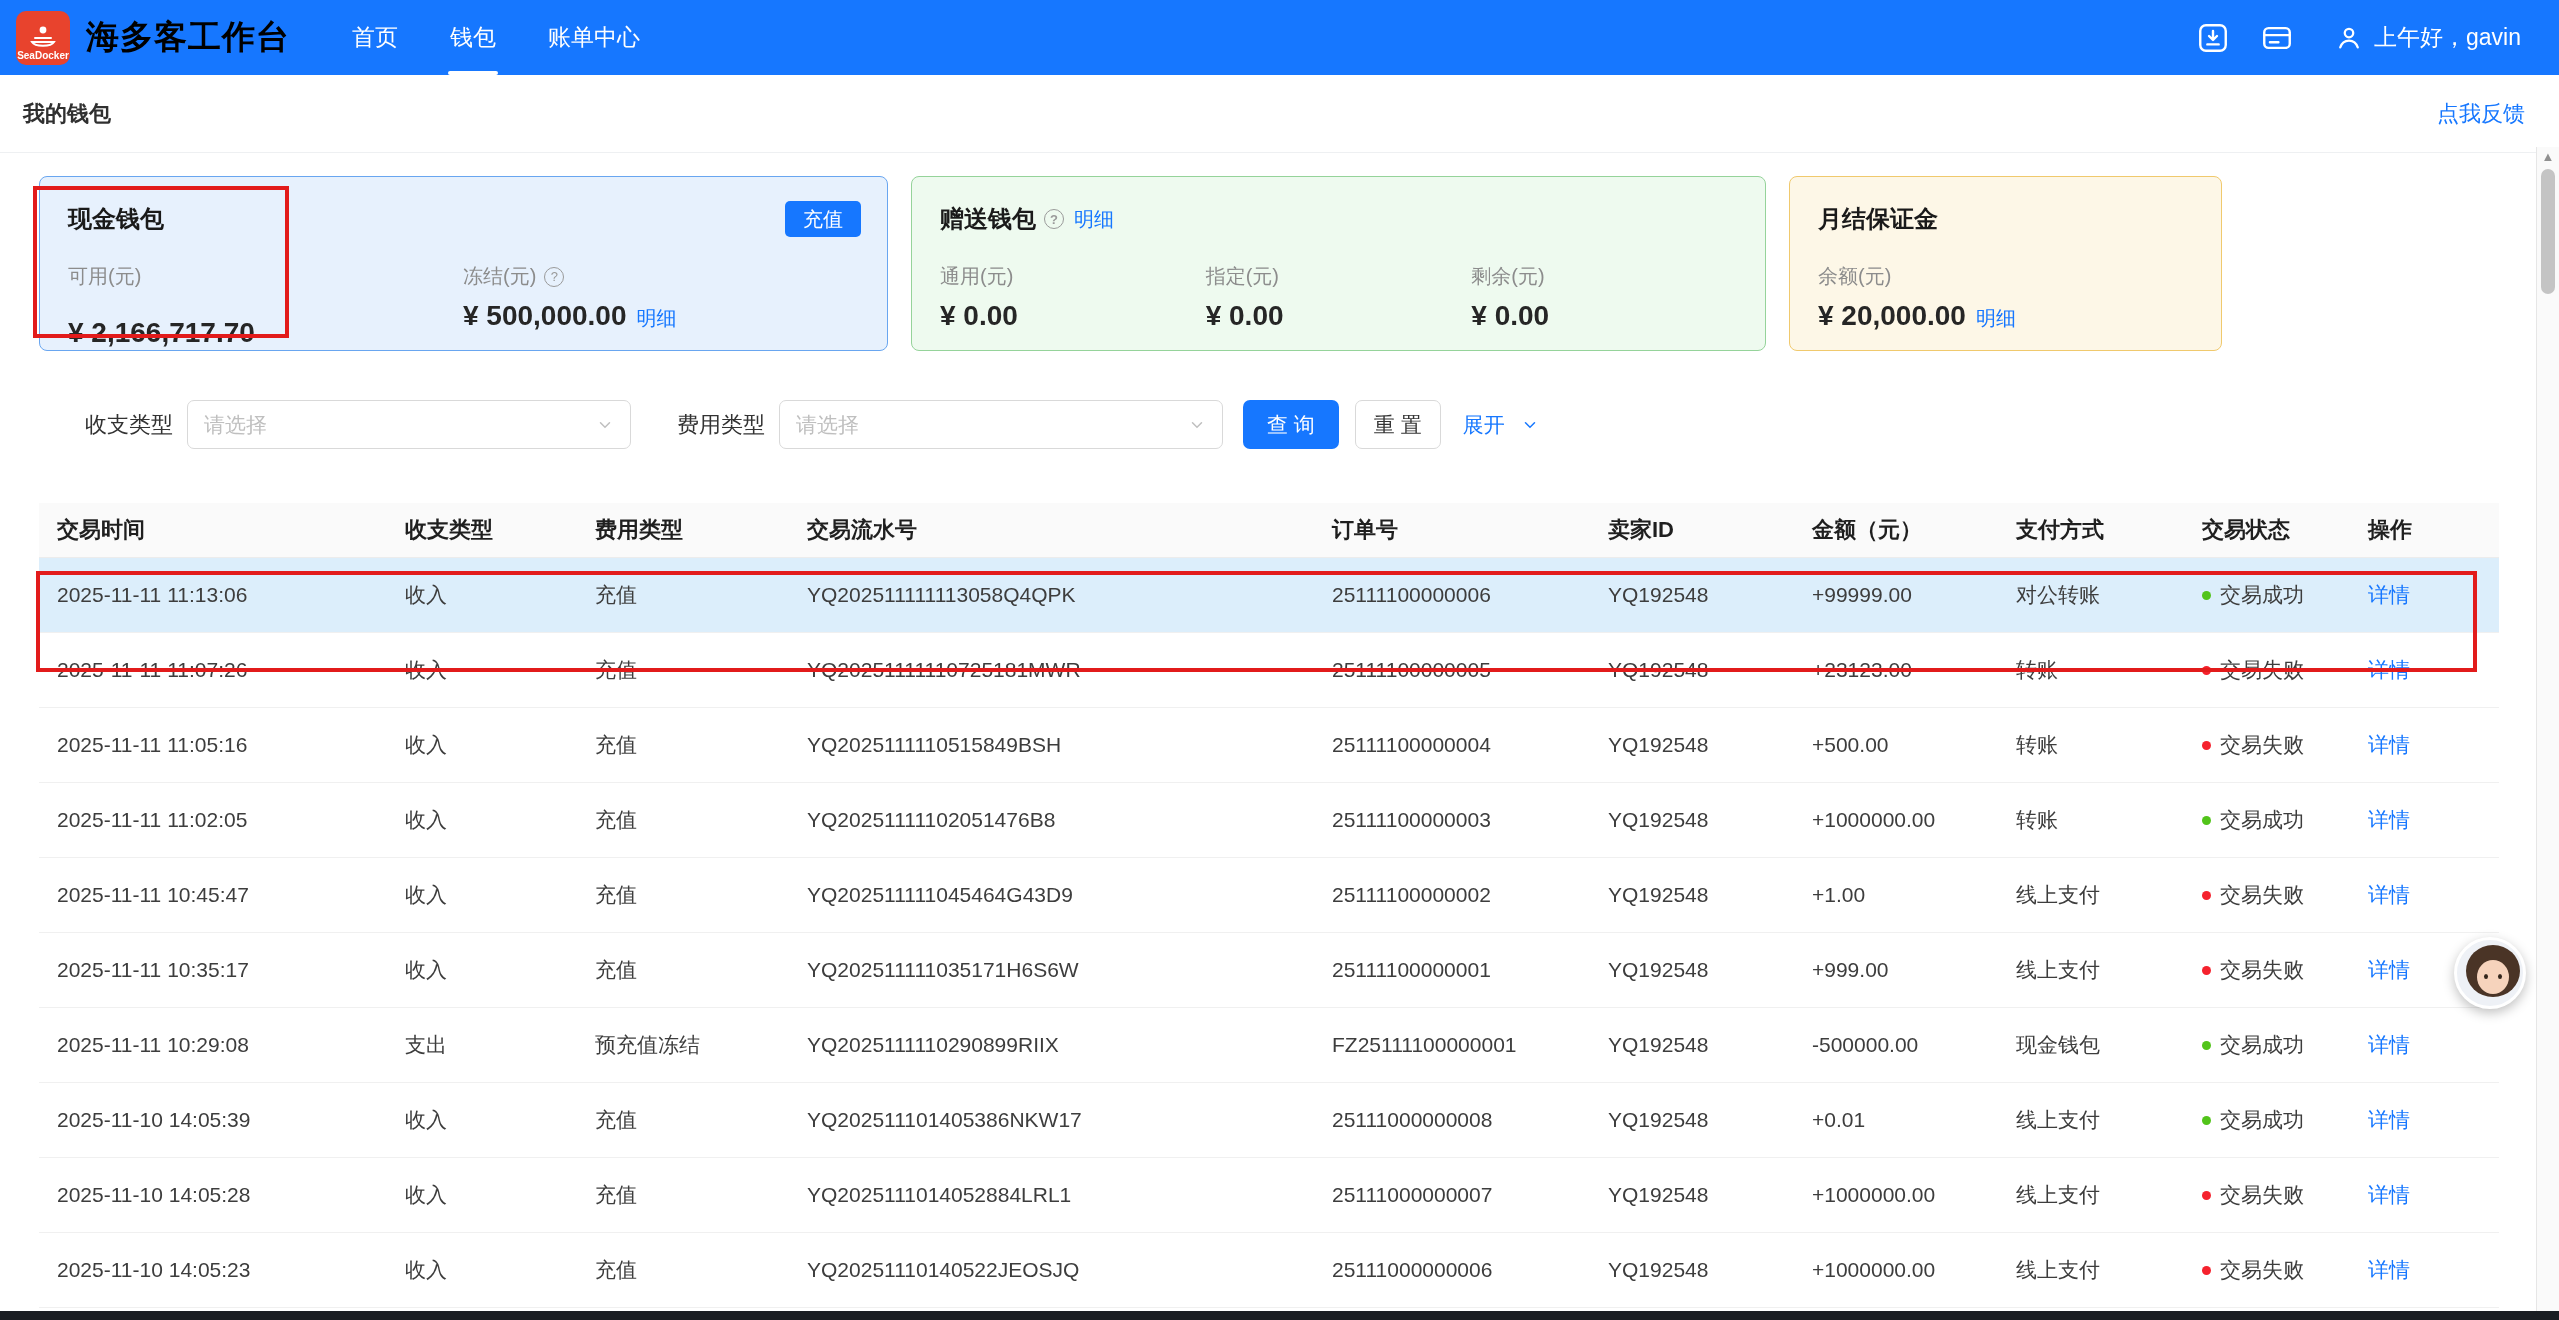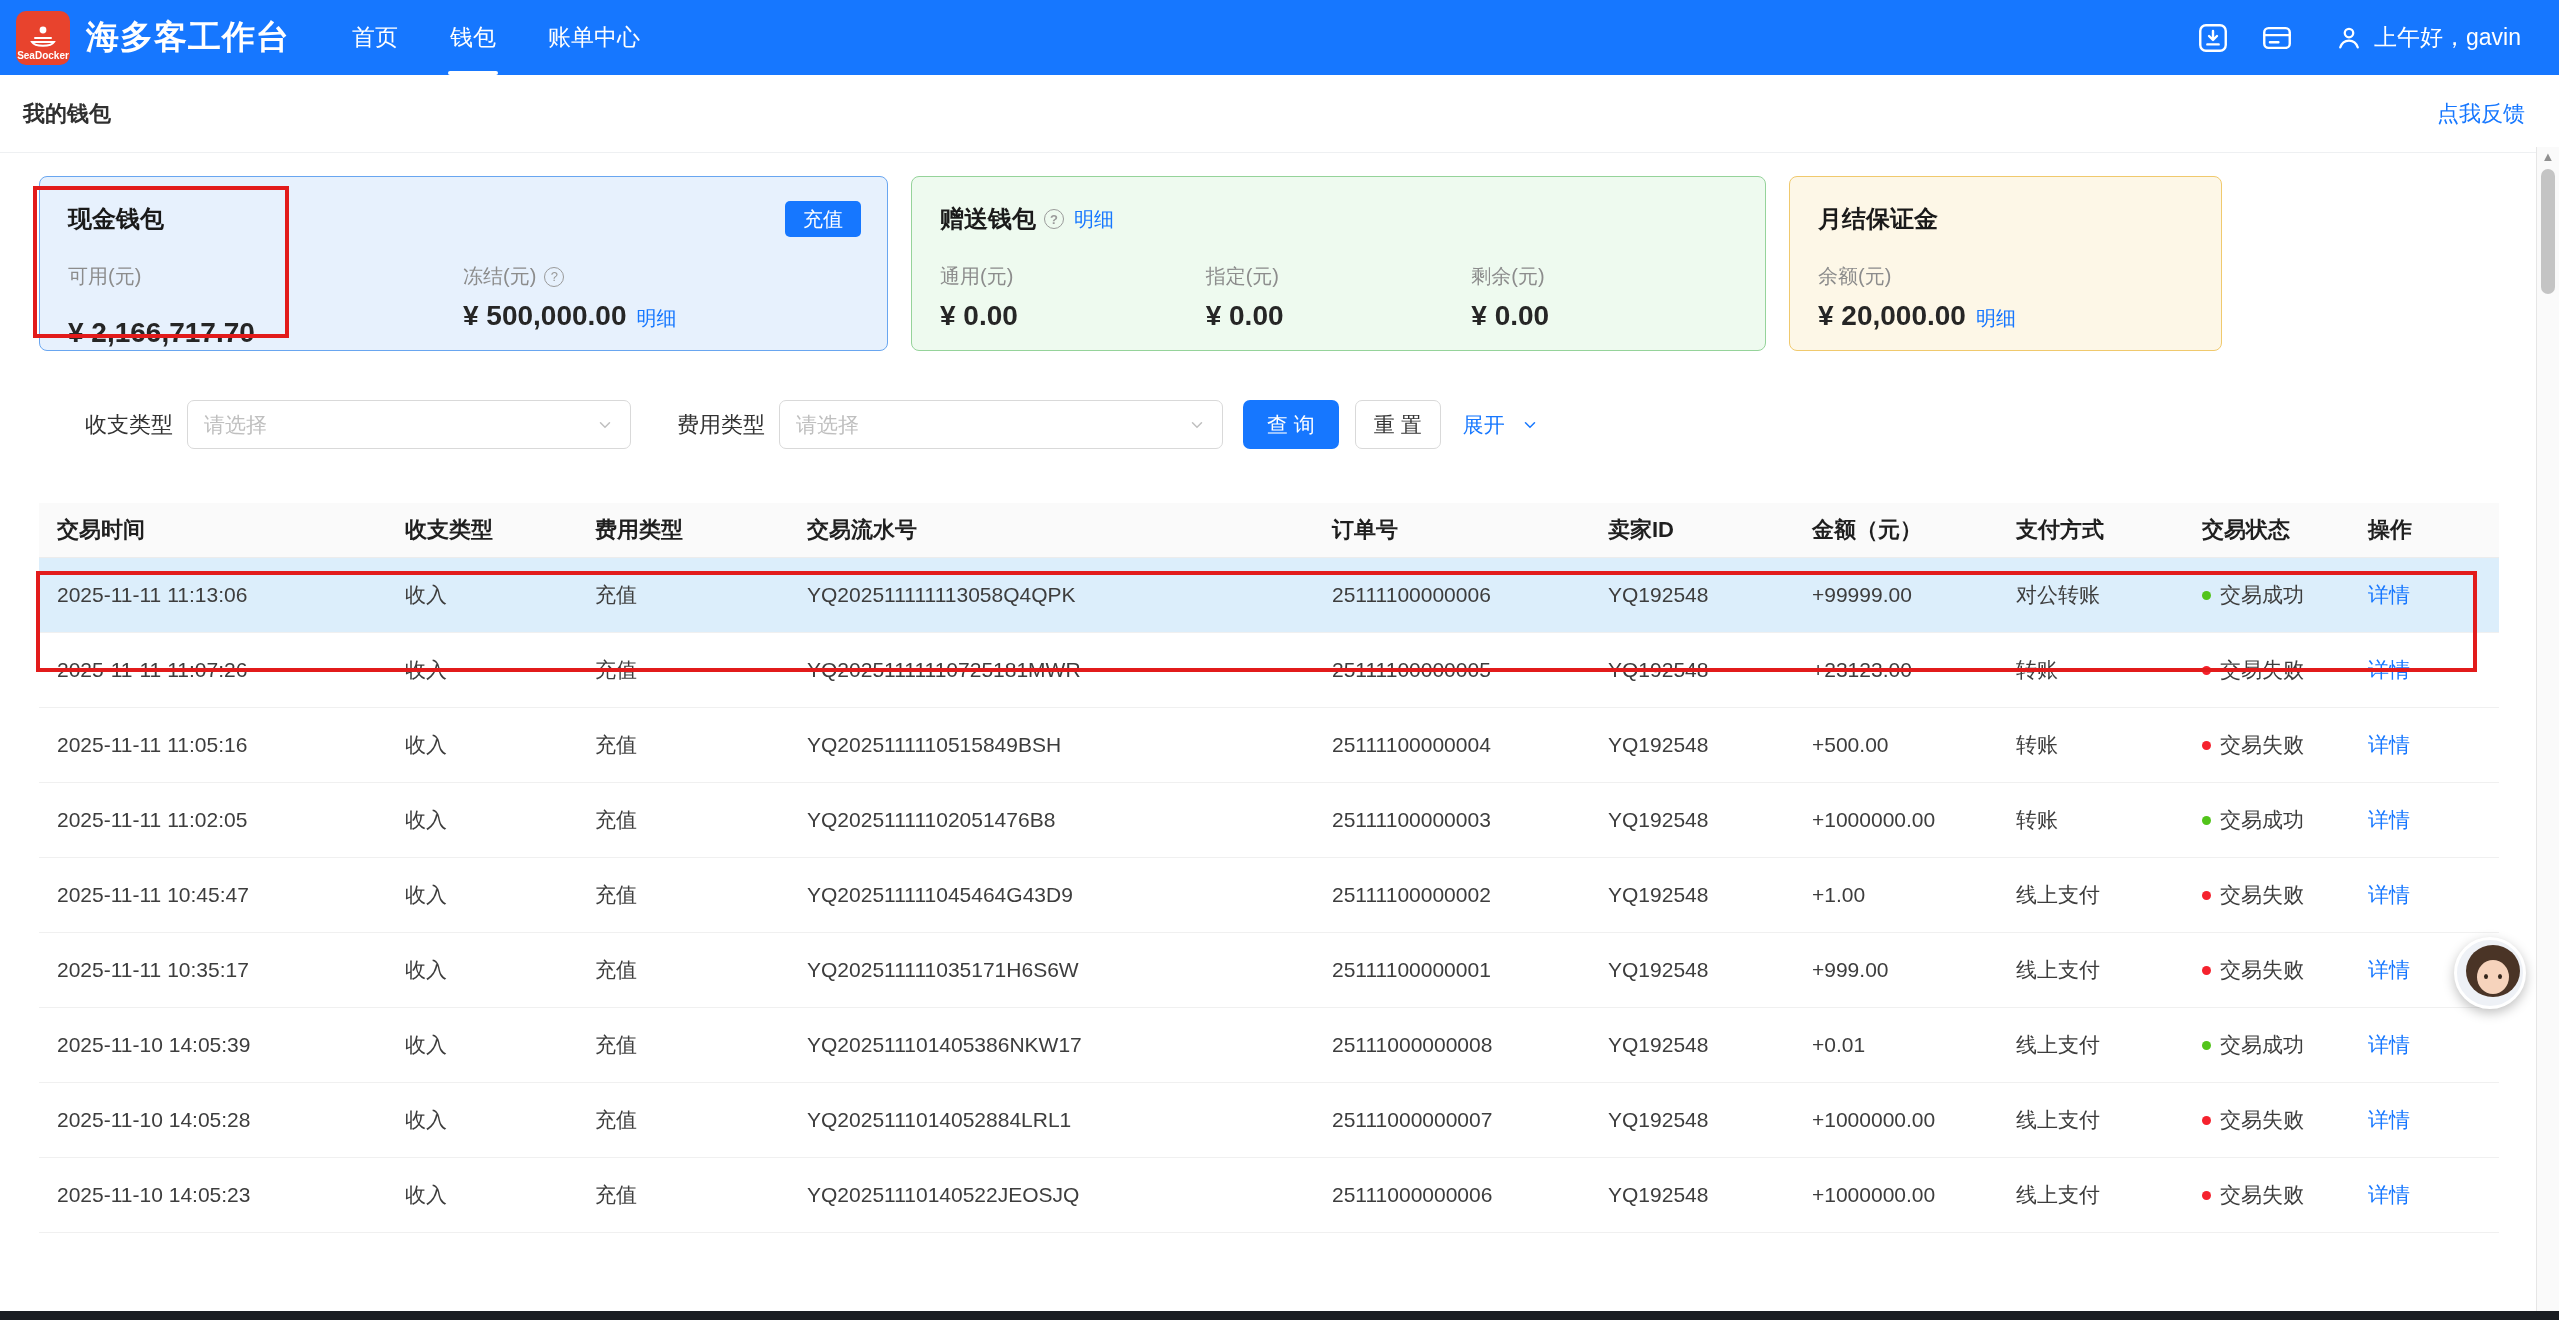--- a/index.html
+++ b/index.html
@@ -4,21 +4,21 @@
 <style>
   * { margin:0; padding:0; box-sizing:border-box; }
   html,body { width:2559px; height:1320px; overflow:hidden; }
   body { position:relative; background:#ffffff; font-family:"Liberation Sans","DejaVu Sans",sans-serif; color:#333; }
 
   
   .topbar { position:absolute; top:0; left:0; right:0; height:75px; background:#1677ff; display:flex; align-items:center; padding:0 38px 0 16px; z-index:30; }
   .logo { width:54px; height:54px; border-radius:10px; background:#e8432d; display:flex; flex-direction:column; align-items:center; justify-content:flex-end; padding-bottom:4px; flex:none; }
   .logo svg { width:30px; height:26px; display:block; margin-bottom:1px; }
   .logo-text { color:#fff; font-size:10px; line-height:10px; font-weight:bold; }
-  .app-title { color:#ffffff; font-size:33px; font-weight:bold; margin-left:16px; letter-spacing:1px; white-space:nowrap; }
+  .app-title { color:#000000; font-size:33px; font-weight:bold; margin-left:16px; letter-spacing:1px; white-space:nowrap; }
   .nav { display:flex; height:100%; margin-left:36px; }
   .nav-item { position:relative; color:#fff; font-size:23px; line-height:75px; padding:0 26px; cursor:pointer; white-space:nowrap; }
   .nav-item.active::after { content:""; position:absolute; left:24px; right:24px; bottom:0; height:4px; background:#fff; border-radius:2px; }
   .tb-right { margin-left:auto; display:flex; align-items:center; gap:26px; }
   .tb-icon { width:38px; height:38px; display:flex; align-items:center; justify-content:center; cursor:pointer; }
   .tb-icon svg { width:34px; height:34px; }
   .user-box { display:flex; align-items:center; gap:10px; margin-left:12px; }
   .user-box svg { width:30px; height:30px; }
   .greeting { color:#fff; font-size:23px; white-space:nowrap; }
 
@@ -314,20 +314,32 @@
     <td>充值</td>
     <td>YQ202511111035171H6S6W</td>
     <td>25111100000001</td>
     <td>YQ192548</td>
     <td>+999.00</td>
     <td>线上支付</td>
     <td><span class="dot fail"></span><span>交易失败</span></td>
     <td><span class="link">详情</span></td>
   </tr>
         <tr>
+    <td>2025-11-11 10:29:08</td>
+    <td>支出</td>
+    <td>预充值冻结</td>
+    <td>YQ2025111110290899RIIX</td>
+    <td>FZ25111100000001</td>
+    <td>YQ192548</td>
+    <td>-500000.00</td>
+    <td>现金钱包</td>
+    <td><span class="dot ok"></span><span>交易成功</span></td>
+    <td><span class="link">详情</span></td>
+  </tr>
+        <tr>
     <td>2025-11-10 14:05:39</td>
     <td>收入</td>
     <td>充值</td>
     <td>YQ202511101405386NKW17</td>
     <td>25111000000008</td>
     <td>YQ192548</td>
     <td>+0.01</td>
     <td>线上支付</td>
     <td><span class="dot ok"></span><span>交易成功</span></td>
     <td><span class="link">详情</span></td>

